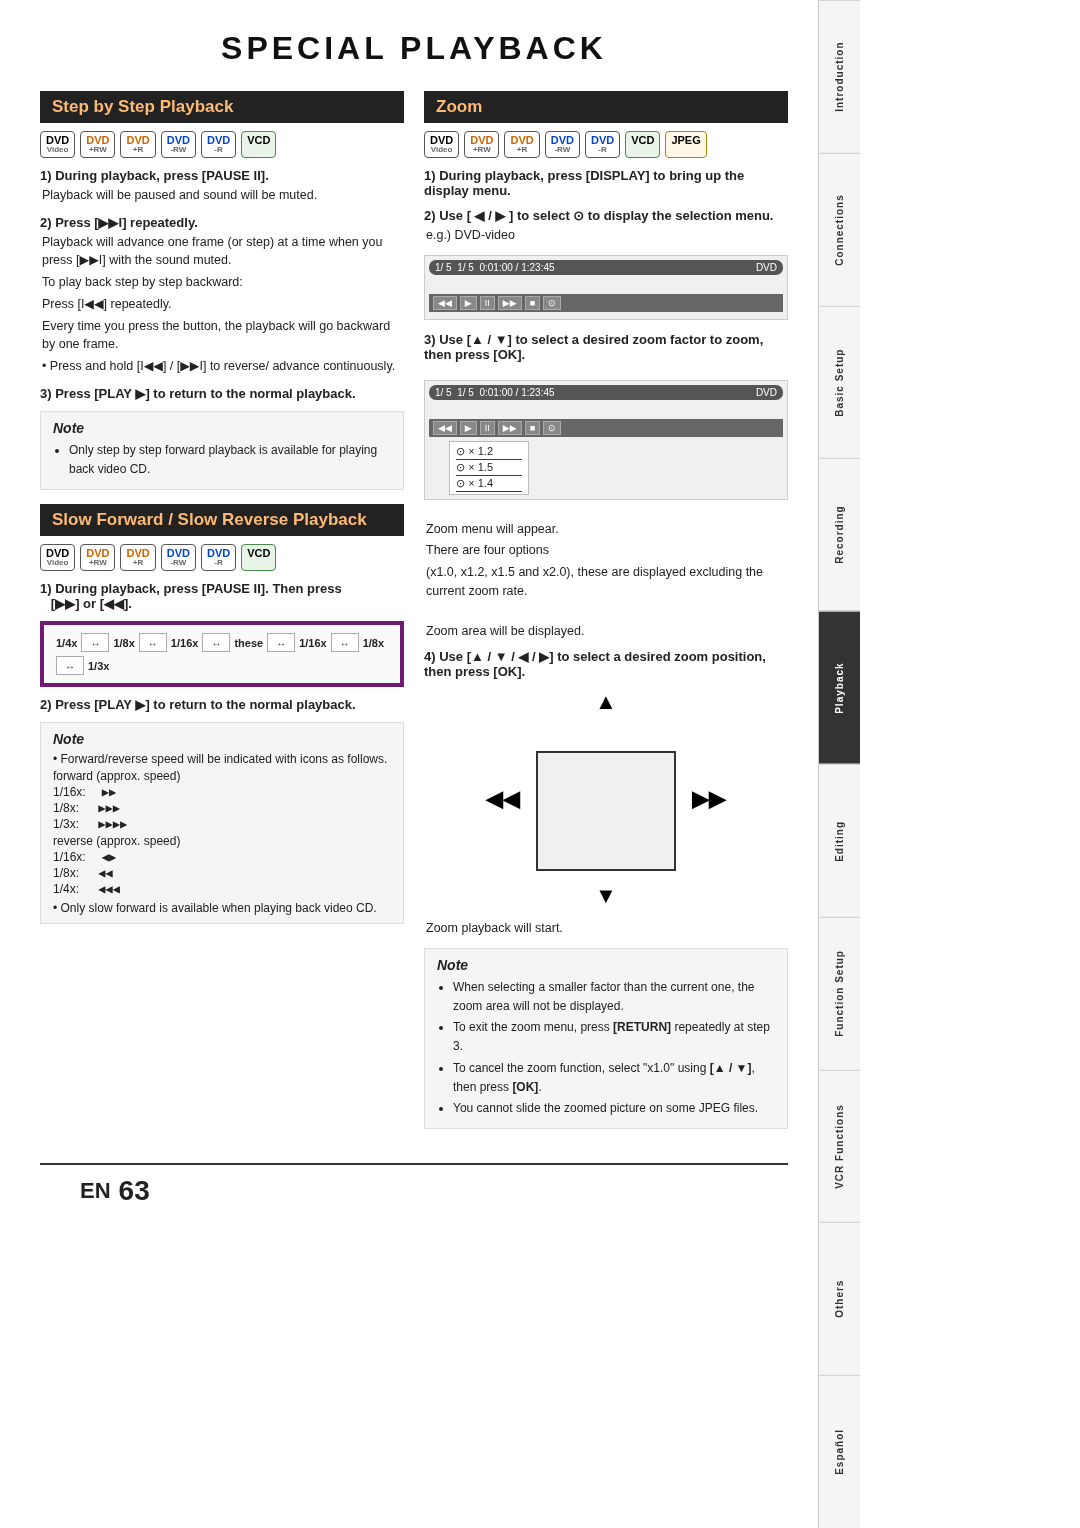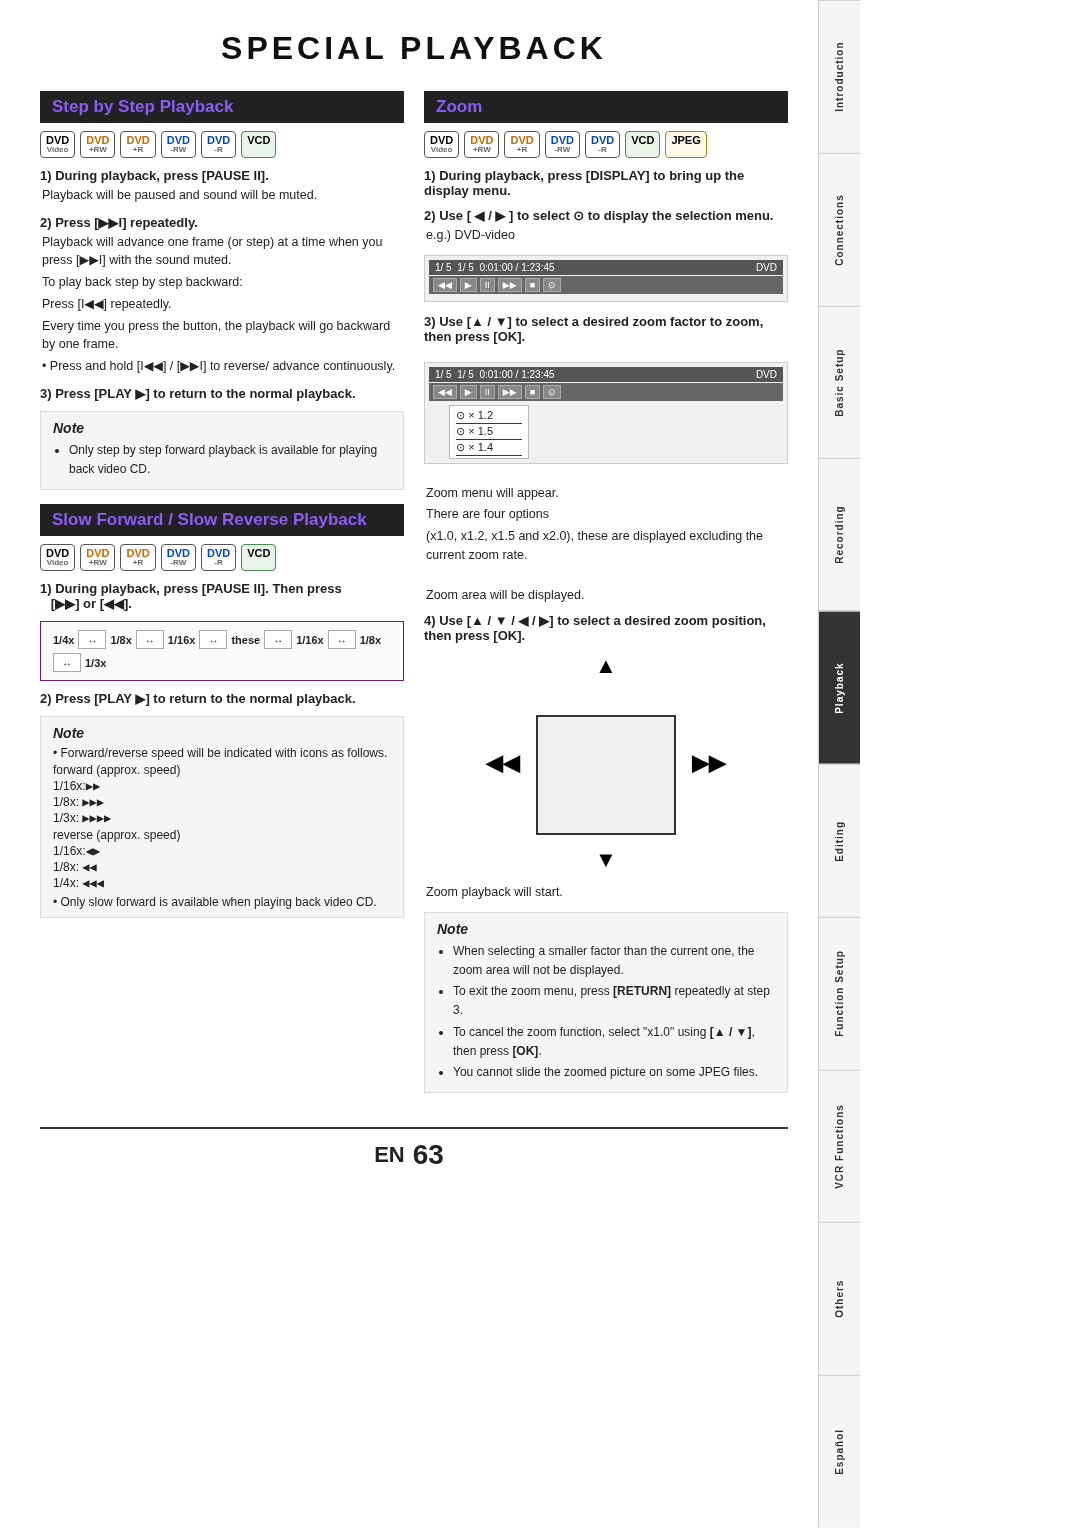--- a/index.html
+++ b/index.html
@@ -42,21 +42,21 @@
     .left-col {
       flex: 1;
     }
 
     .right-col {
       flex: 1;
     }
 
     .section-title {
       background: #222;
-      color: #8b5cf6;
+      color: #fdba74;
       font-size: 17px;
       font-weight: bold;
       padding: 6px 12px;
       margin-bottom: 8px;
     }
 
     .disc-icons {
       display: flex;
       gap: 5px;
       margin-bottom: 10px;
@@ -147,21 +147,21 @@
       padding-left: 16px;
       font-size: 12px;
       line-height: 1.6;
     }
 
     .note-box ul li {
       margin-bottom: 2px;
     }
 
     .speed-diagram {
-      border: 1px solid #701a75;
+      border: 4px solid #701a75;
       padding: 8px 12px;
       margin: 10px 0;
       display: flex;
       align-items: center;
       gap: 4px;
       font-size: 11px;
       font-weight: bold;
       background: #fafafa;
       flex-wrap: wrap;
     }
@@ -183,21 +183,22 @@
       font-size: 11px;
     }
 
     .zoom-screen-bar {
       background: #555;
       color: #fff;
       padding: 2px 6px;
       font-size: 10px;
       display: flex;
       justify-content: space-between;
-      margin-bottom: 1px;
+      margin-bottom: 19px;
+      border-radius: 7px;
     }
 
     .zoom-screen-controls {
       display: flex;
       gap: 3px;
       background: #666;
       padding: 2px 4px;
       margin-bottom: 3px;
     }
 
@@ -266,41 +267,41 @@
 
     .sidebar-tab.active {
       background: #333;
       color: #fff;
     }
 
     
     .page-footer {
       display: flex;
       align-items: center;
-      justify-content: center;
+      justify-content: flex-start;
       padding: 10px 50px 10px 40px;
       border-top: 2px solid #333;
       margin-top: 20px;
     }
 
     .page-footer .en-label {
       font-size: 22px;
       font-weight: bold;
       margin-right: 8px;
     }
 
     .page-footer .page-num {
       font-size: 28px;
       font-weight: bold;
     }
 
     .speed-row {
       display: flex;
       align-items: center;
-      gap: 0;
+      gap: 16px;
       margin-bottom: 2px;
       font-size: 12px;
     }
 
     .speed-icon {
       font-family: monospace;
       font-weight: bold;
       font-size: 12px;
       display: inline-block;
       min-width: 30px;

